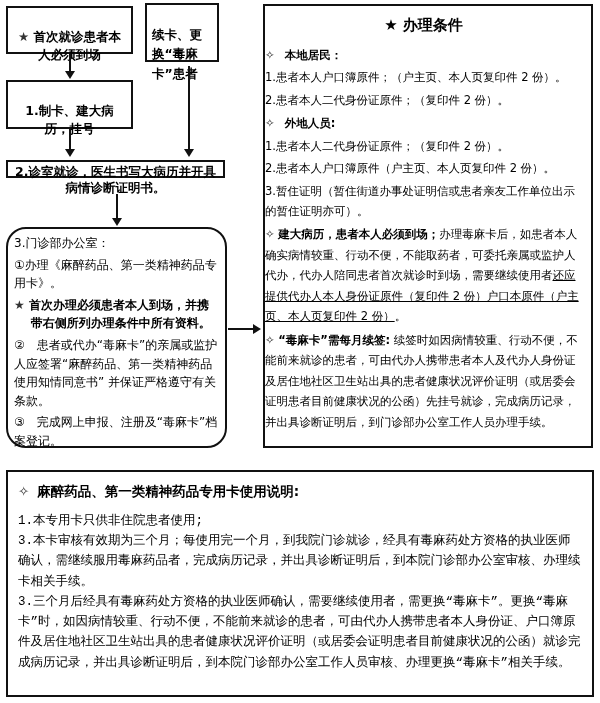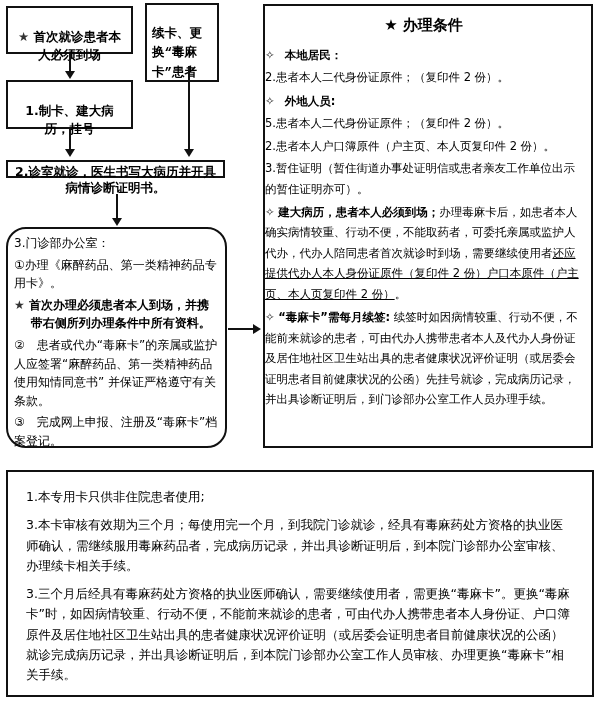--- a/index.html
+++ b/index.html
@@ -25,33 +25,33 @@
   .cond p{margin:0 0 2px 0;}
   .cond .hd{font-weight:bold;margin-top:3px;}
   .cond .hd .dm{margin-right:10px;}
   .b{font-weight:bold;}
   .u{text-decoration:underline;}
   .dm{color:#333;}
   
   .usage{font-size:12.5px;line-height:1.62;padding:7px 10px;}
   .usage-hd{font-weight:bold;font-size:13.5px;margin:2px 0 8px 0;}
   .usage-hd .dm{margin-right:8px;}
-  .usage p{margin:8px;}
+  .usage p{margin:0;font-family:Liberation Mono, monospace;}
 </style>
 </head>
 <body>
 
 <div id="canvas">
 
   <div class="box flowbox center pad" style="left:6px;top:6px;width:127px;height:48px;">
     <span class="dm">★</span>
     <span>首次就诊患者本人必须到场</span>
   </div>
 
-  <div class="box flowbox pad" style="left:145px;top:3px;width:74px;height:79px;line-height:1.55;font-family:Liberation Mono, monospace;">
+  <div class="box flowbox pad" style="left:145px;top:3px;width:74px;height:59px;line-height:1.55;">
     <span>续卡、更换“毒麻卡”患者</span>
   </div>
 
   <div class="vline" style="left:69px;top:54px;height:18px;"></div>
   <div class="head-down" style="left:65px;top:71px;"></div>
 
   <div class="box flowbox center pad" style="left:6px;top:80px;width:127px;height:49px;">
     <span>1.制卡、建大病历，挂号</span>
   </div>
 
@@ -84,40 +84,44 @@
 
   <div class="box panel cond" style="left:263px;top:4px;width:330px;height:444px;">
     <div class="cond-title">
       <span>★</span>
       <span>办理条件</span>
     </div>
 
     <p class="hd">
       <span class="dm">✧</span><span>本地居民：</span>
     </p>
+    <p>1.患者本人户口簿原件；（户主页、本人页复印件 2 份）。</p>
     <p>2.患者本人二代身份证原件；（复印件 2 份）。</p>
 
     <p class="hd">
       <span class="dm">✧</span><span>外地人员:</span>
     </p>
-    <p>5.患者本人二代身份证原件；（复印件 2 份）。</p>
+    <p>1.患者本人二代身份证原件；（复印件 2 份）。</p>
     <p>2.患者本人户口簿原件（户主页、本人页复印件 2 份）。</p>
     <p>3.暂住证明（暂住街道办事处证明信或患者亲友工作单位出示的暂住证明亦可）。</p>
 
     <p style="margin-top:3px;">
       <span class="dm">✧</span>
       <span class="b">建大病历，患者本人必须到场；</span><span>办理毒麻卡后，如患者本人确实病情较重、行动不便，不能取药者，可委托亲属或监护人代办，代办人陪同患者首次就诊时到场，需要继续使用者</span><span class="u">还应提供代办人本人身份证原件（复印件 2 份）户口本原件（户主页、本人页复印件 2 份）</span><span>。</span>
     </p>
 
     <p style="margin-top:3px;">
       <span class="dm">✧</span>
       <span class="b">“毒麻卡”需每月续签:</span>
       <span>续签时如因病情较重、行动不便，不能前来就诊的患者，可由代办人携带患者本人及代办人身份证及居住地社区卫生站出具的患者健康状况评价证明（或居委会证明患者目前健康状况的公函）先挂号就诊，完成病历记录，并出具诊断证明后，到门诊部办公室工作人员办理手续。</span>
     </p>
   </div>
 
   <div class="box panel usage" style="left:6px;top:470px;width:588px;height:227px;">
+    <div class="usage-hd">
+      <span class="dm">✧</span><span>麻醉药品、第一类精神药品专用卡使用说明:</span>
+    </div>
     <p>1.本专用卡只供非住院患者使用;</p>
     <p>3.本卡审核有效期为三个月；每使用完一个月，到我院门诊就诊，经具有毒麻药处方资格的执业医师确认，需继续服用毒麻药品者，完成病历记录，并出具诊断证明后，到本院门诊部办公室审核、办理续卡相关手续。</p>
     <p>3.三个月后经具有毒麻药处方资格的执业医师确认，需要继续使用者，需更换“毒麻卡”。更换“毒麻卡”时，如因病情较重、行动不便，不能前来就诊的患者，可由代办人携带患者本人身份证、户口簿原件及居住地社区卫生站出具的患者健康状况评价证明（或居委会证明患者目前健康状况的公函）就诊完成病历记录，并出具诊断证明后，到本院门诊部办公室工作人员审核、办理更换“毒麻卡”相关手续。</p>
   </div>
 
 </div>
 
 </body></html>

